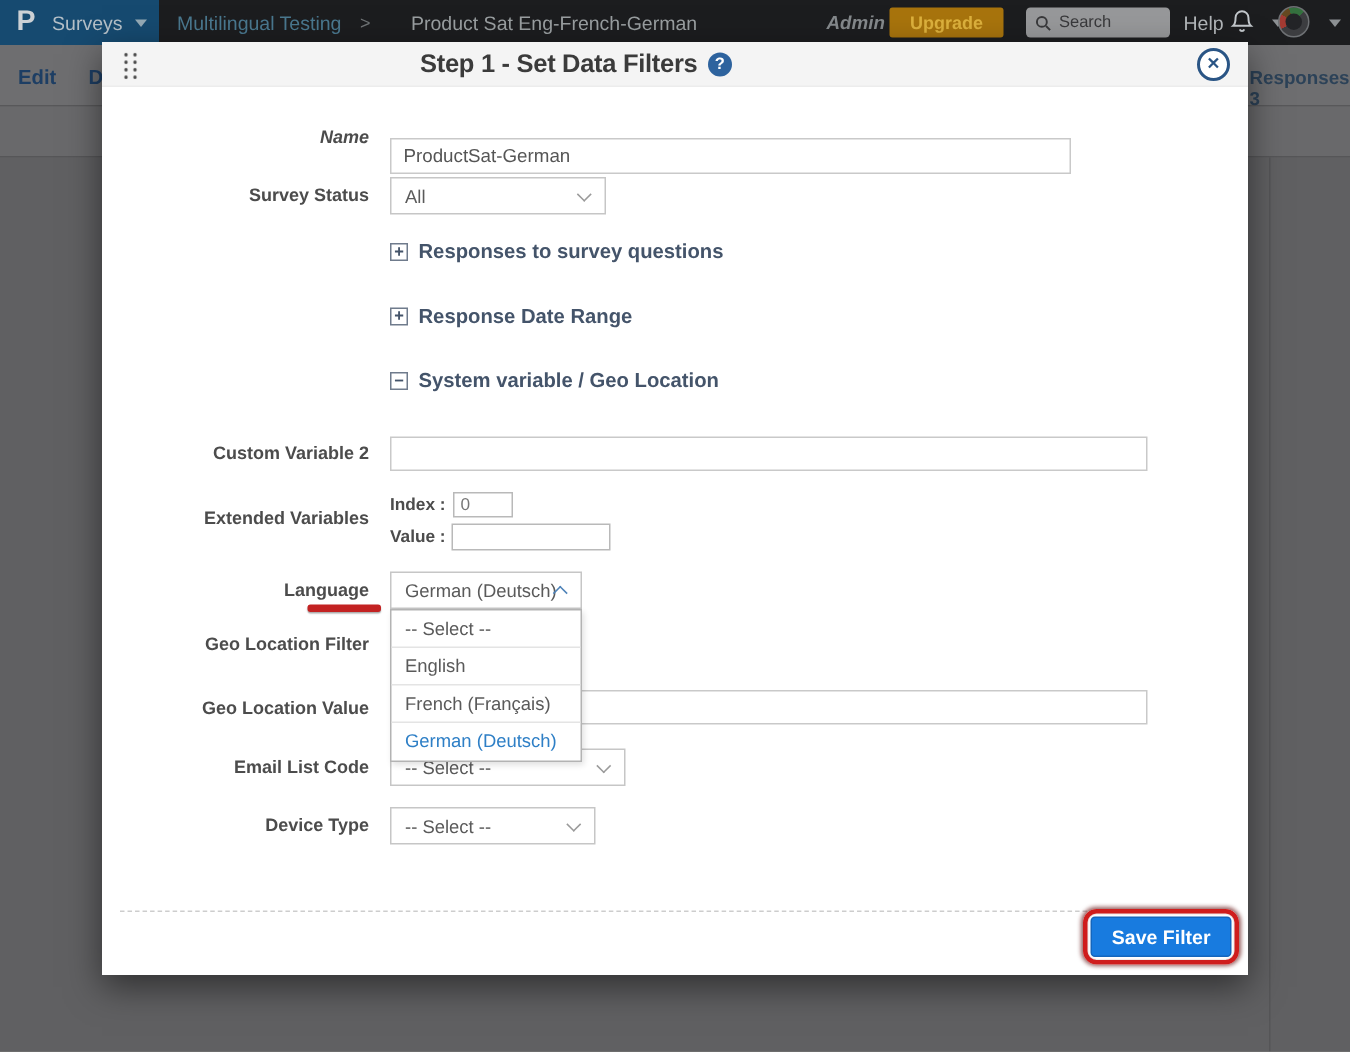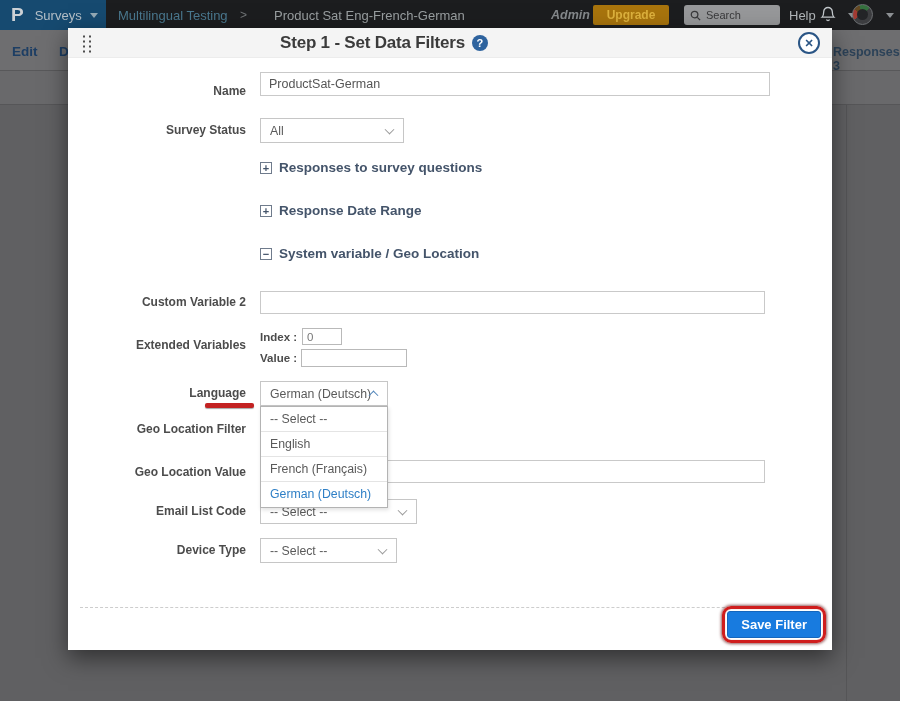--- a/index.html
+++ b/index.html
@@ -116,22 +116,22 @@
   <div class="modal">
     <div class="m-header">
       <div class="drag-handle"></div>
       <div class="m-title-wrap">
         <span class="m-title">Step 1 - Set Data Filters</span>
         <span class="help-icon">?</span>
       </div>
       <div class="close-btn">✕</div>
     </div>
 
-    <span class="flabel" style="top:56px;">Name</span>
-    <input class="tinput" style="left: 192px; top: 44px; width: 510px; height: 24px;" value="ProductSat-German">
+    <span class="flabel" style="top:56px;font-style:italic;">Name</span>
+    <input class="tinput" style="left: 192px; top: 64px; width: 454px; height: 24px;" value="ProductSat-German">
 
     <span class="flabel" style="top:95px;">Survey Status</span>
     <div class="sel" style="left:192px; top:90px; width:144px; height:25px;">
       <span>All</span>
       <span class="chev"></span>
     </div>
 
     <div class="section" style="top:132px;">
       <span class="pm-box">+</span>
       <span class="stitle">Responses to survey questions</span>

